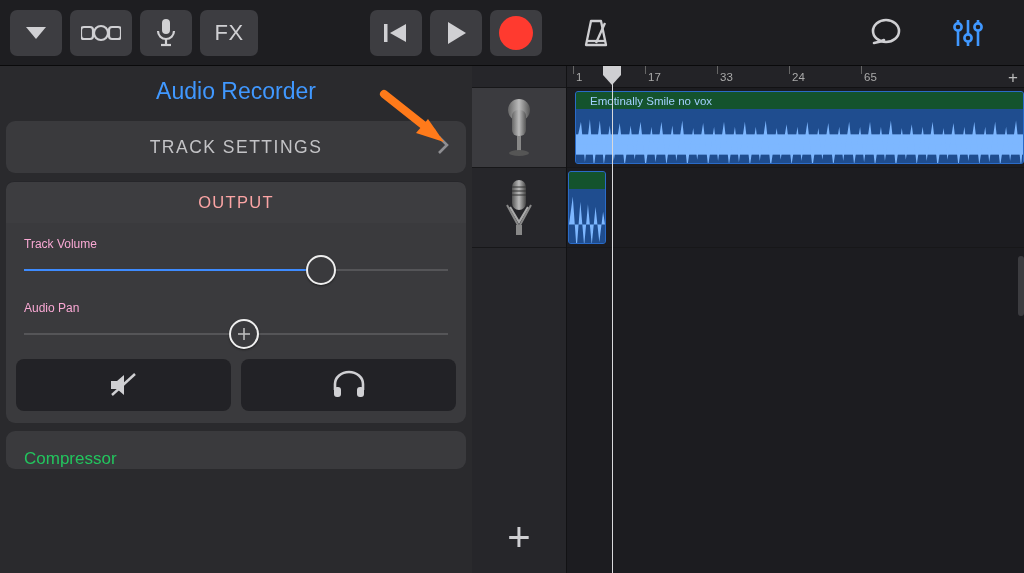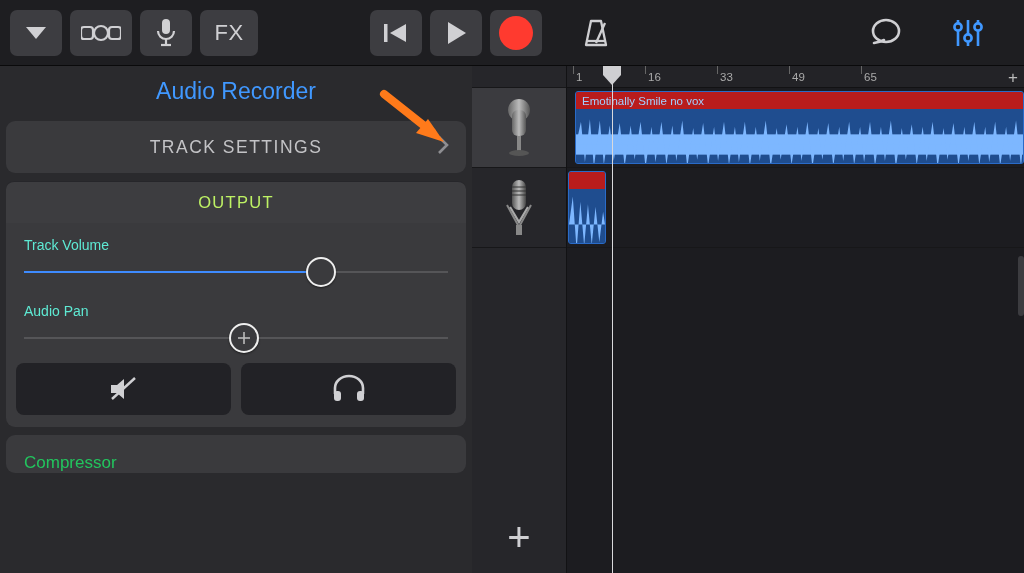--- a/index.html
+++ b/index.html
@@ -23,23 +23,23 @@
   .main { flex: 1; display: flex; height: calc(100% - 66px); }
 
   
   .panel { width: 472px; background: #2a2a2d; display: flex; flex-direction: column; padding: 6px; gap: 8px; }
   .panel-title { color: #4098ff; font-size: 23px; font-weight: 400; text-align: center; padding: 6px 0 8px 0; }
   .card { background: #3a3a3d; border-radius: 9px; display: flex; flex-direction: column; }
   .section-row { height: 52px; display: flex; align-items: center; justify-content: center; position: relative; cursor: pointer; }
   .section-row .label { font-size: 17.5px; letter-spacing: 1.5px; color: #c3c3c6; }
   .chevron { position: absolute; right: 16px; top: 50%; transform: translateY(-50%); }
   .sub-header { height: 42px; background: #3d3d40; border-top: 1px solid #26262a; display: flex; align-items: center; justify-content: center; border-radius: 8px 8px 0 0; }
-  .sub-header .label { font-size: 16.5px; letter-spacing: 1.3px; color: #bef264; }
+  .sub-header .label { font-size: 16.5px; letter-spacing: 1.3px; color: #fca5a5; }
   .field-block { padding: 14px 18px 6px 18px; }
-  .field-label { font-size: 14px; color: #5eead4; margin-bottom: 18px; }
+  .field-label { font-size: 12px; color: #f9a8d4; margin-bottom: 18px; }
   .slider-track { position: relative; height: 2px; background: #555558; width: 100%; }
   .slider-fill { position: absolute; left: 0; top: 0; height: 2px; background: #3e8bff; }
   .slider-knob { position: absolute; width: 30px; height: 30px; border: 2px solid #eee; border-radius: 50%; background: #3a3a3d; top: 50%; transform: translate(-50%, -50%); box-shadow: 0 1px 2px rgba(0,0,0,0.5); }
   .slider-center-tick { position: absolute; left: 50%; top: -5px; width: 1px; height: 12px; background: #777; }
   .button-row { display: flex; gap: 10px; padding: 18px 10px 12px 10px; }
   .sq-btn { flex: 1; height: 52px; background: #222226; border-radius: 8px; display: flex; align-items: center; justify-content: center; cursor: pointer; }
   .field-simple { padding: 18px 18px 0 18px; font-size: 17px; color: #22c55e; }
 
   
   .tracks-col { width: 95px; background: #26262a; border-right: 1px solid #121214; display: flex; flex-direction: column; }
@@ -54,21 +54,21 @@
   .timeline { flex: 1; background: #1c1c20; position: relative; overflow: hidden; }
   .ruler { height: 22px; background: #232327; border-bottom: 1px solid #121214; display: flex; padding-left: 6px; position: relative; }
   .ruler-mark { width: 72px; display: flex; align-items: center; font-size: 11.5px; color: #aaa; position: relative; }
   .ruler-mark::before { content: ""; position: absolute; left: 0; top: 0; width: 1px; height: 8px; background: #666; }
   .ruler-add { position: absolute; right: 6px; top: 2px; color: #bbb; font-size: 17px; cursor: pointer; }
   .playhead { position: absolute; top: 0; width: 1px; height: 100%; background: #d9d9dc; z-index: 20; }
   .playhead-handle { position: absolute; top: 0; left: -9px; width: 18px; height: 18px; }
   .playhead-handle svg { display: block; }
   .lane { height: 80px; border-bottom: 1px solid #171719; position: relative; }
   .region { position: absolute; top: 3px; bottom: 3px; background: #1f4d8f; border: 1px solid #2a6bc8; border-radius: 3px; overflow: hidden; }
-  .region-header { position: absolute; left: 0; right: 0; top: 0; height: 17px; background: #b91c1c; display: flex; align-items: center; padding-left: 6px; }
+  .region-header { position: absolute; left: 0; right: 0; top: 0; height: 17px; background: #14532d; display: flex; align-items: center; padding-left: 14px; }
   .region-title { font-size: 11.5px; color: #a3d0ff; white-space: nowrap; }
   .waveform { position: absolute; left: 0; right: 0; top: 17px; bottom: 0; }
   .mini-scroll { position: absolute; top: 190px; right: 0; width: 6px; height: 60px; background: #3c3c40; border-radius: 3px; cursor: pointer; }
 
   
   .annotation-arrow { position: absolute; top: -2px; left: -96px; z-index: 30; pointer-events: none; }
 </style>
 </head>
 <body>
 
@@ -266,27 +266,27 @@
       </div>
     </div>
 
     <div class="timeline">
 
       <div class="ruler">
         <div class="ruler-mark">
             <span style="padding-left:3px">1</span>
           </div>
         <div class="ruler-mark">
-            <span style="padding-left:3px">16</span>
+            <span style="padding-left:3px">17</span>
           </div>
         <div class="ruler-mark">
             <span style="padding-left:3px">33</span>
           </div>
         <div class="ruler-mark">
-            <span style="padding-left:3px">49</span>
+            <span style="padding-left:3px">24</span>
           </div>
         <div class="ruler-mark">
             <span style="padding-left:3px">65</span>
           </div>
         <div class="ruler-add">+</div>
       </div>
 
       <div class="playhead" style="left:45px">
         <div class="playhead-handle">
           <svg width="18" height="20" viewBox="0 0 18 20">

